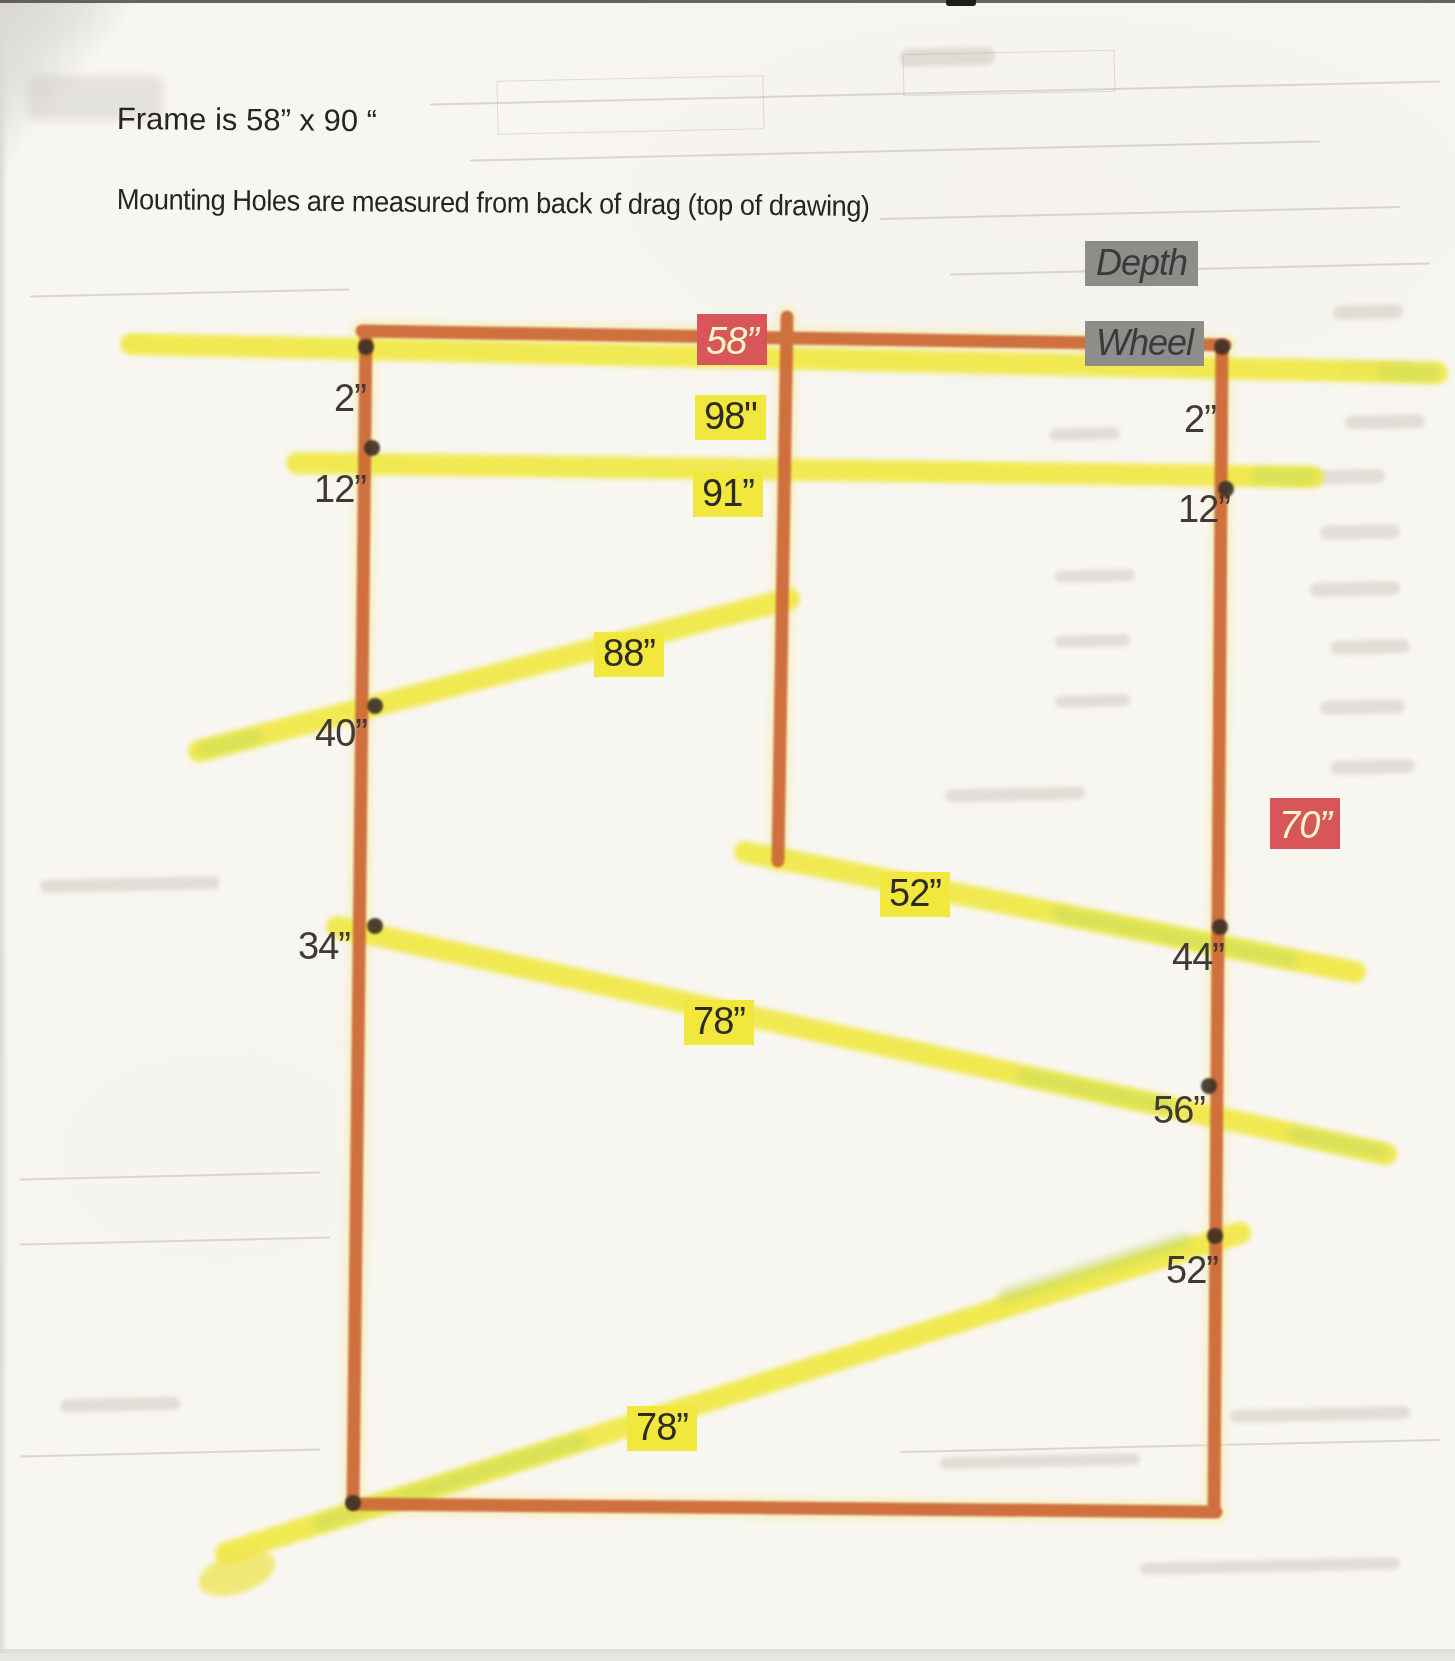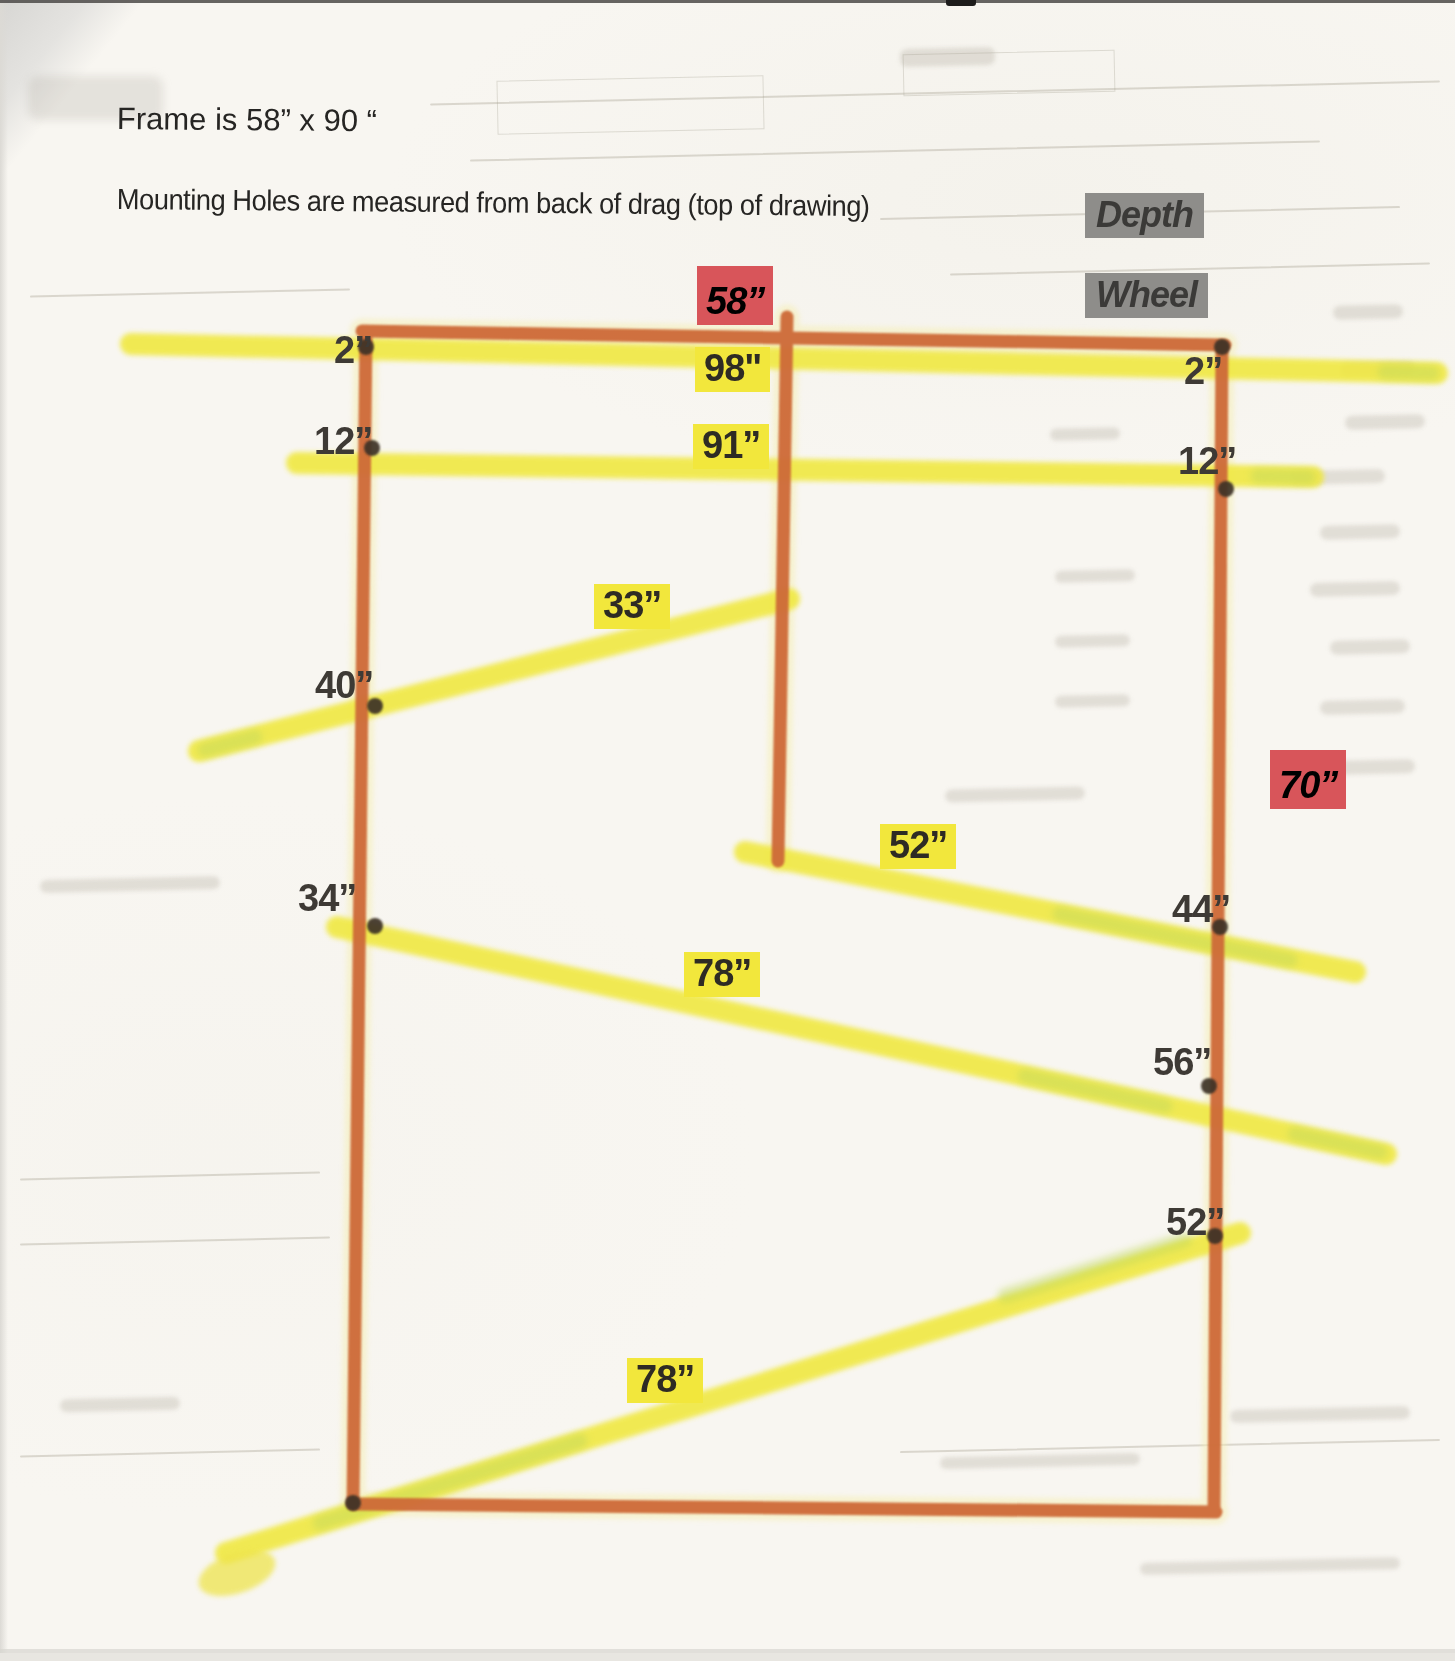--- a/index.html
+++ b/index.html
@@ -22,25 +22,25 @@
   .ghost-line{position:absolute;height:2px;background:rgba(168,163,148,.38);transform:rotate(-1.3deg);border-radius:2px;}
   .ghost-bar{position:absolute;background:rgba(172,167,152,.30);filter:blur(2px);border-radius:7px;transform:rotate(-1.3deg);}
   .ghost-box{position:absolute;border:1px solid rgba(168,163,148,.33);transform:rotate(-1.2deg);}
   .ghost-blob{position:absolute;background:rgba(160,156,146,.22);filter:blur(4px);border-radius:10px;}
   
   .title{position:absolute;left:117px;top:101px;font-size:31px;color:#262523;
     transform:rotate(.5deg);transform-origin:left top;white-space:nowrap;}
   .note{position:absolute;left:117px;top:183px;font-size:29px;color:#262523;letter-spacing:-.5px;
     transform:scaleX(.94) rotate(.5deg);transform-origin:left top;white-space:nowrap;}
   
-  .dlabel{position:absolute;font-weight:700;font-size:38px;line-height:1.1;white-space:nowrap;
-    color:#3a3631;letter-spacing:-1px;}
+  .dlabel{position:absolute;font-weight:400;font-size:38px;line-height:1.1;white-space:nowrap;
+    color:#3a3631;letter-spacing:-1px;margin-top:48px;}
   .plain{color:#3e3a35;}
   .tag-yellow{background:#f2e73c;padding:1px 9px 2px;color:#2e2b24;}
-  .tag-red{background:#d8555a;padding:15px 9px 2px;font-style:italic;color:#000000;}
+  .tag-red{background:#d8555a;padding:7px 9px 2px;font-style:italic;color:#fef9c3;}
   .tag-gray{background:#8e8d8a;padding:2px 11px 3px;font-style:italic;color:#3b3a38;font-size:36px;}
   svg{position:absolute;left:0;top:0;}
 </style>
 </head>
 <body>
 
 <div class="page">
 
   <div class="scan-wedge"></div>
   <div class="scan-left"></div>
@@ -148,21 +148,21 @@
     </g>
   </svg>
 
   <div class="title">Frame is 58” x 90 “</div>
   <div class="note">Mounting Holes are measured from back of drag (top of drawing)</div>
 
   <div id="diagram-labels">
       <div class="dlabel tag-red" style="left: 697px; top: 266px;">58”</div>
       <div class="dlabel tag-yellow" style="left: 695px; top: 347px;">98"</div>
       <div class="dlabel tag-yellow" style="left: 693px; top: 424px;">91”</div>
-      <div class="dlabel tag-yellow" style="left: 594px; top: 584px;">33”</div>
+      <div class="dlabel tag-yellow" style="left: 594px; top: 584px;">88”</div>
       <div class="dlabel tag-yellow" style="left: 880px; top: 824px;">52”</div>
       <div class="dlabel tag-yellow" style="left: 684px; top: 952px;">78”</div>
       <div class="dlabel tag-yellow" style="left: 627px; top: 1358px;">78”</div>
       <div class="dlabel tag-red" style="left: 1270px; top: 750px;">70”</div>
       <div class="dlabel tag-gray" style="left: 1085px; top: 193px;">Depth</div>
       <div class="dlabel tag-gray" style="left: 1085px; top: 273px;">Wheel</div>
       <div class="dlabel plain" style="left: 334px; top: 330px;">2”</div>
       <div class="dlabel plain" style="left: 1184px; top: 351px;">2”</div>
       <div class="dlabel plain" style="left: 314px; top: 421px;">12”</div>
       <div class="dlabel plain" style="left: 1178px; top: 441px;">12”</div>

